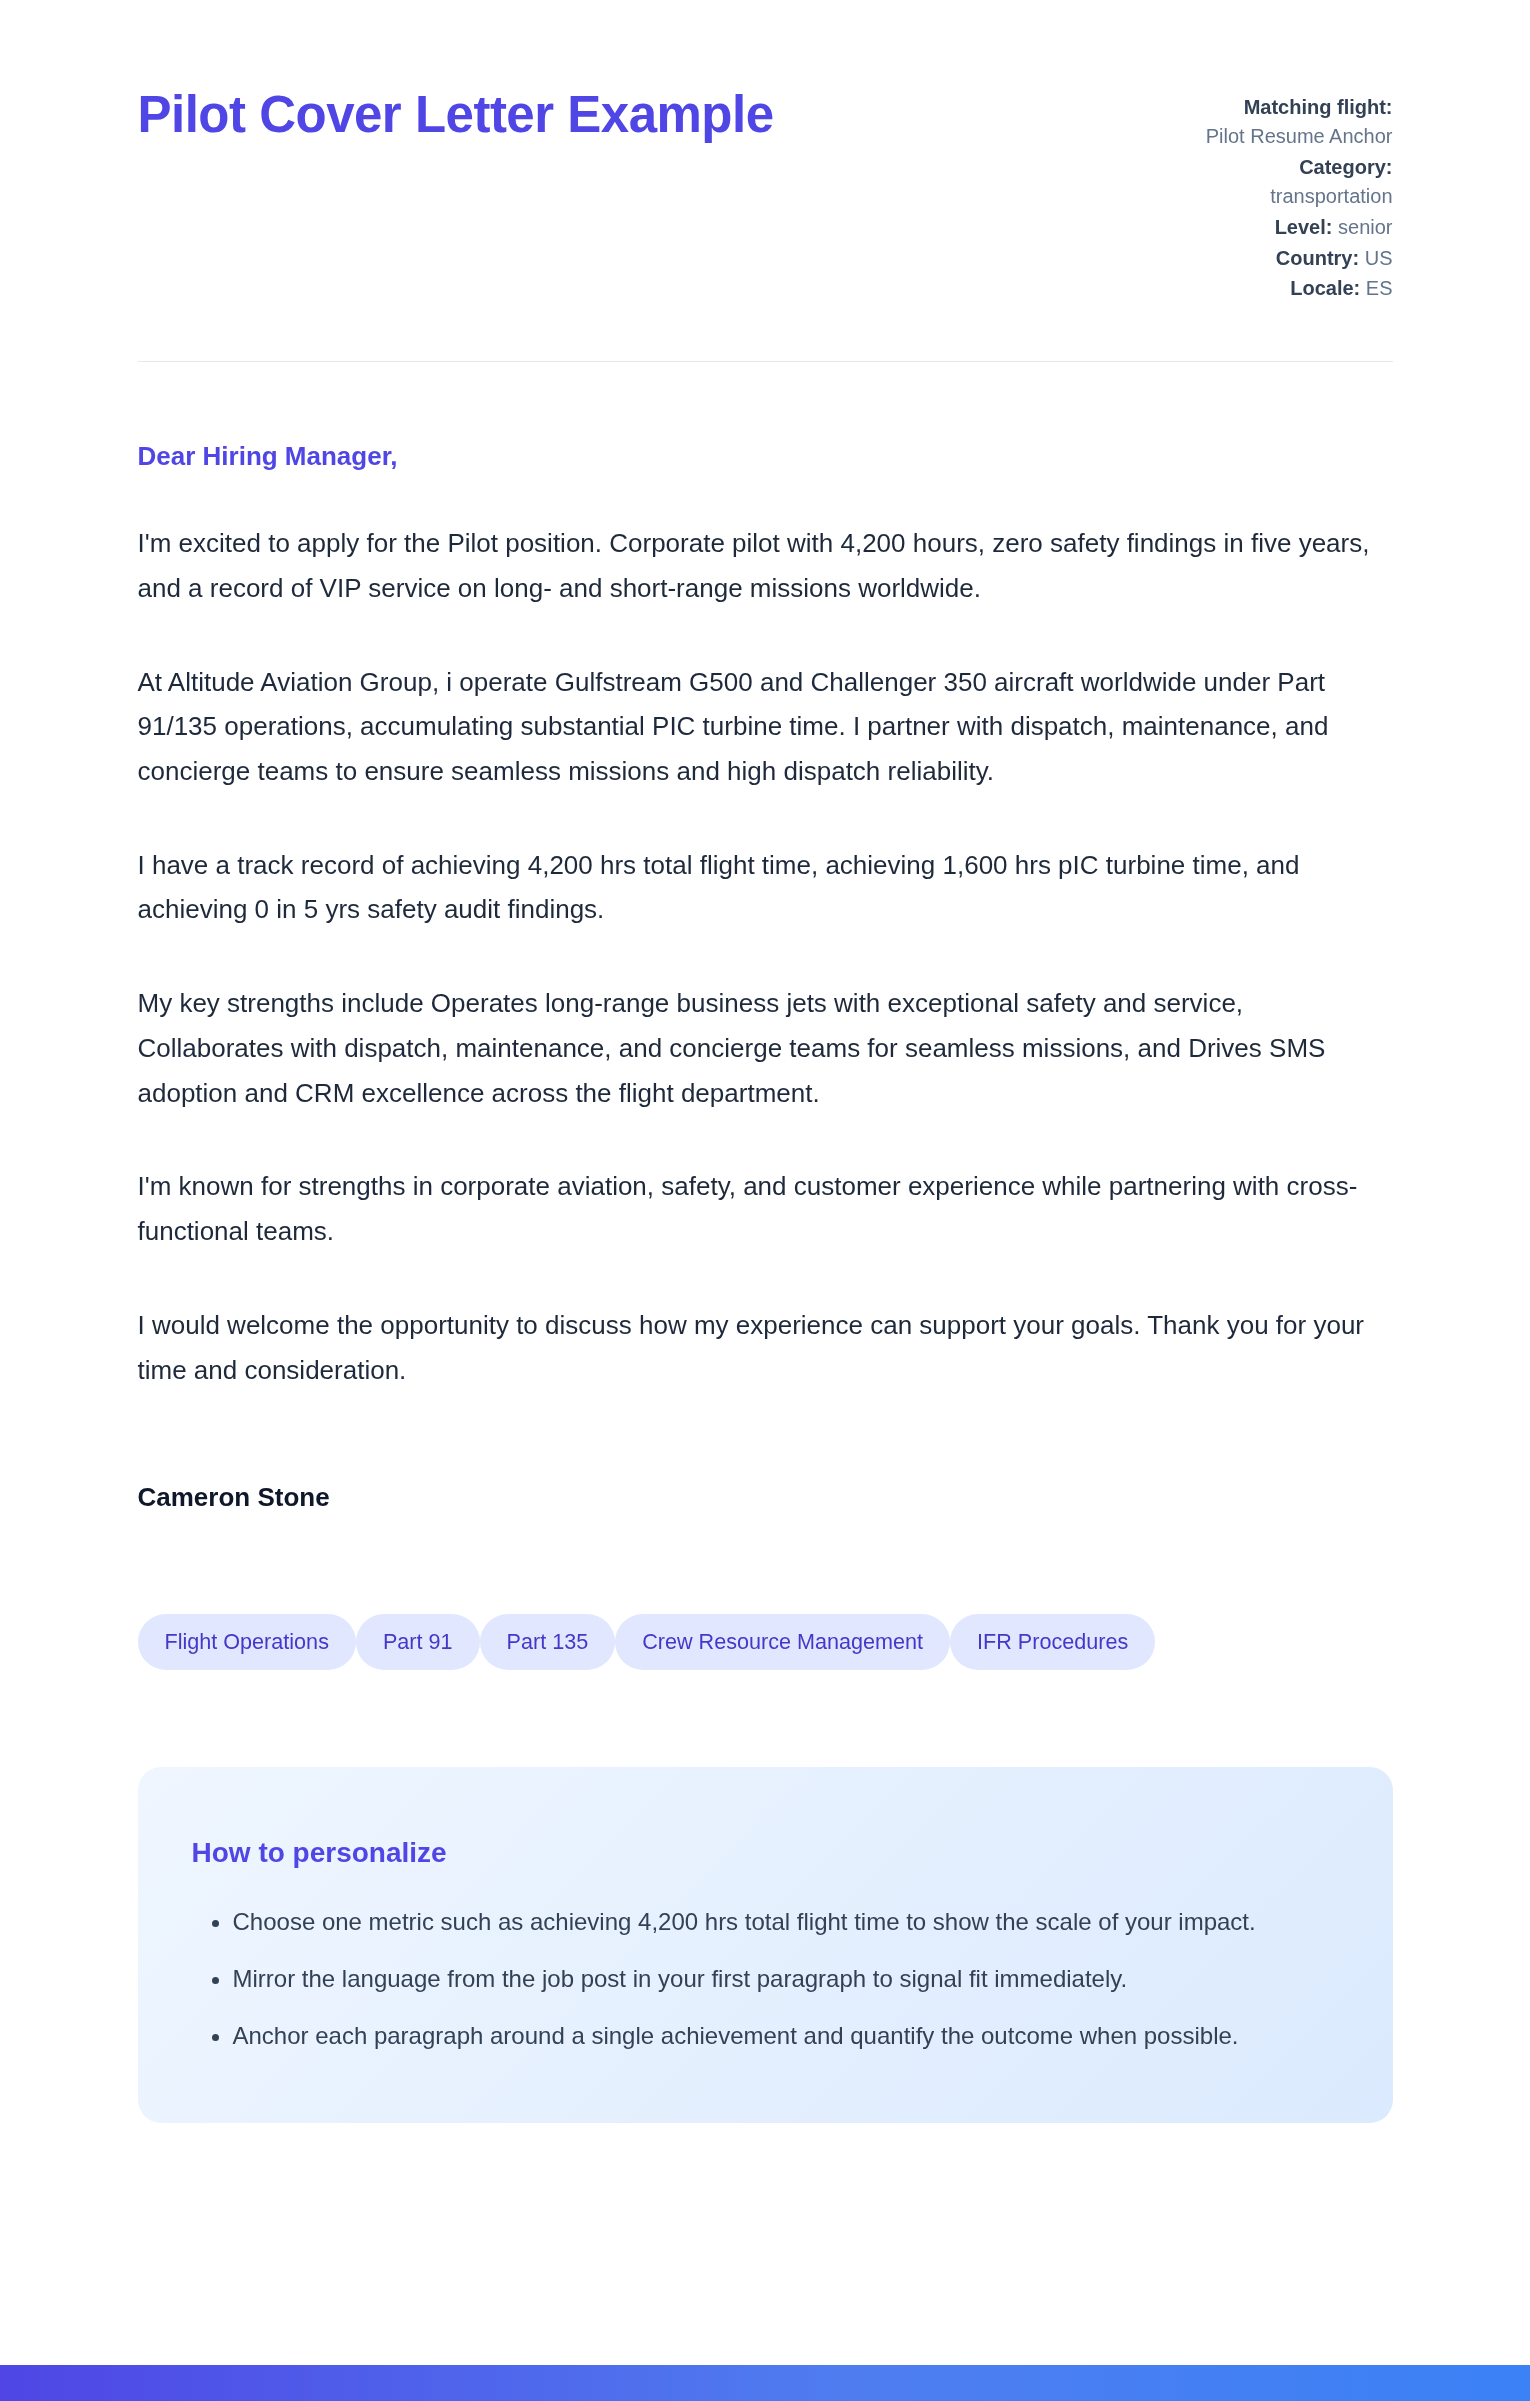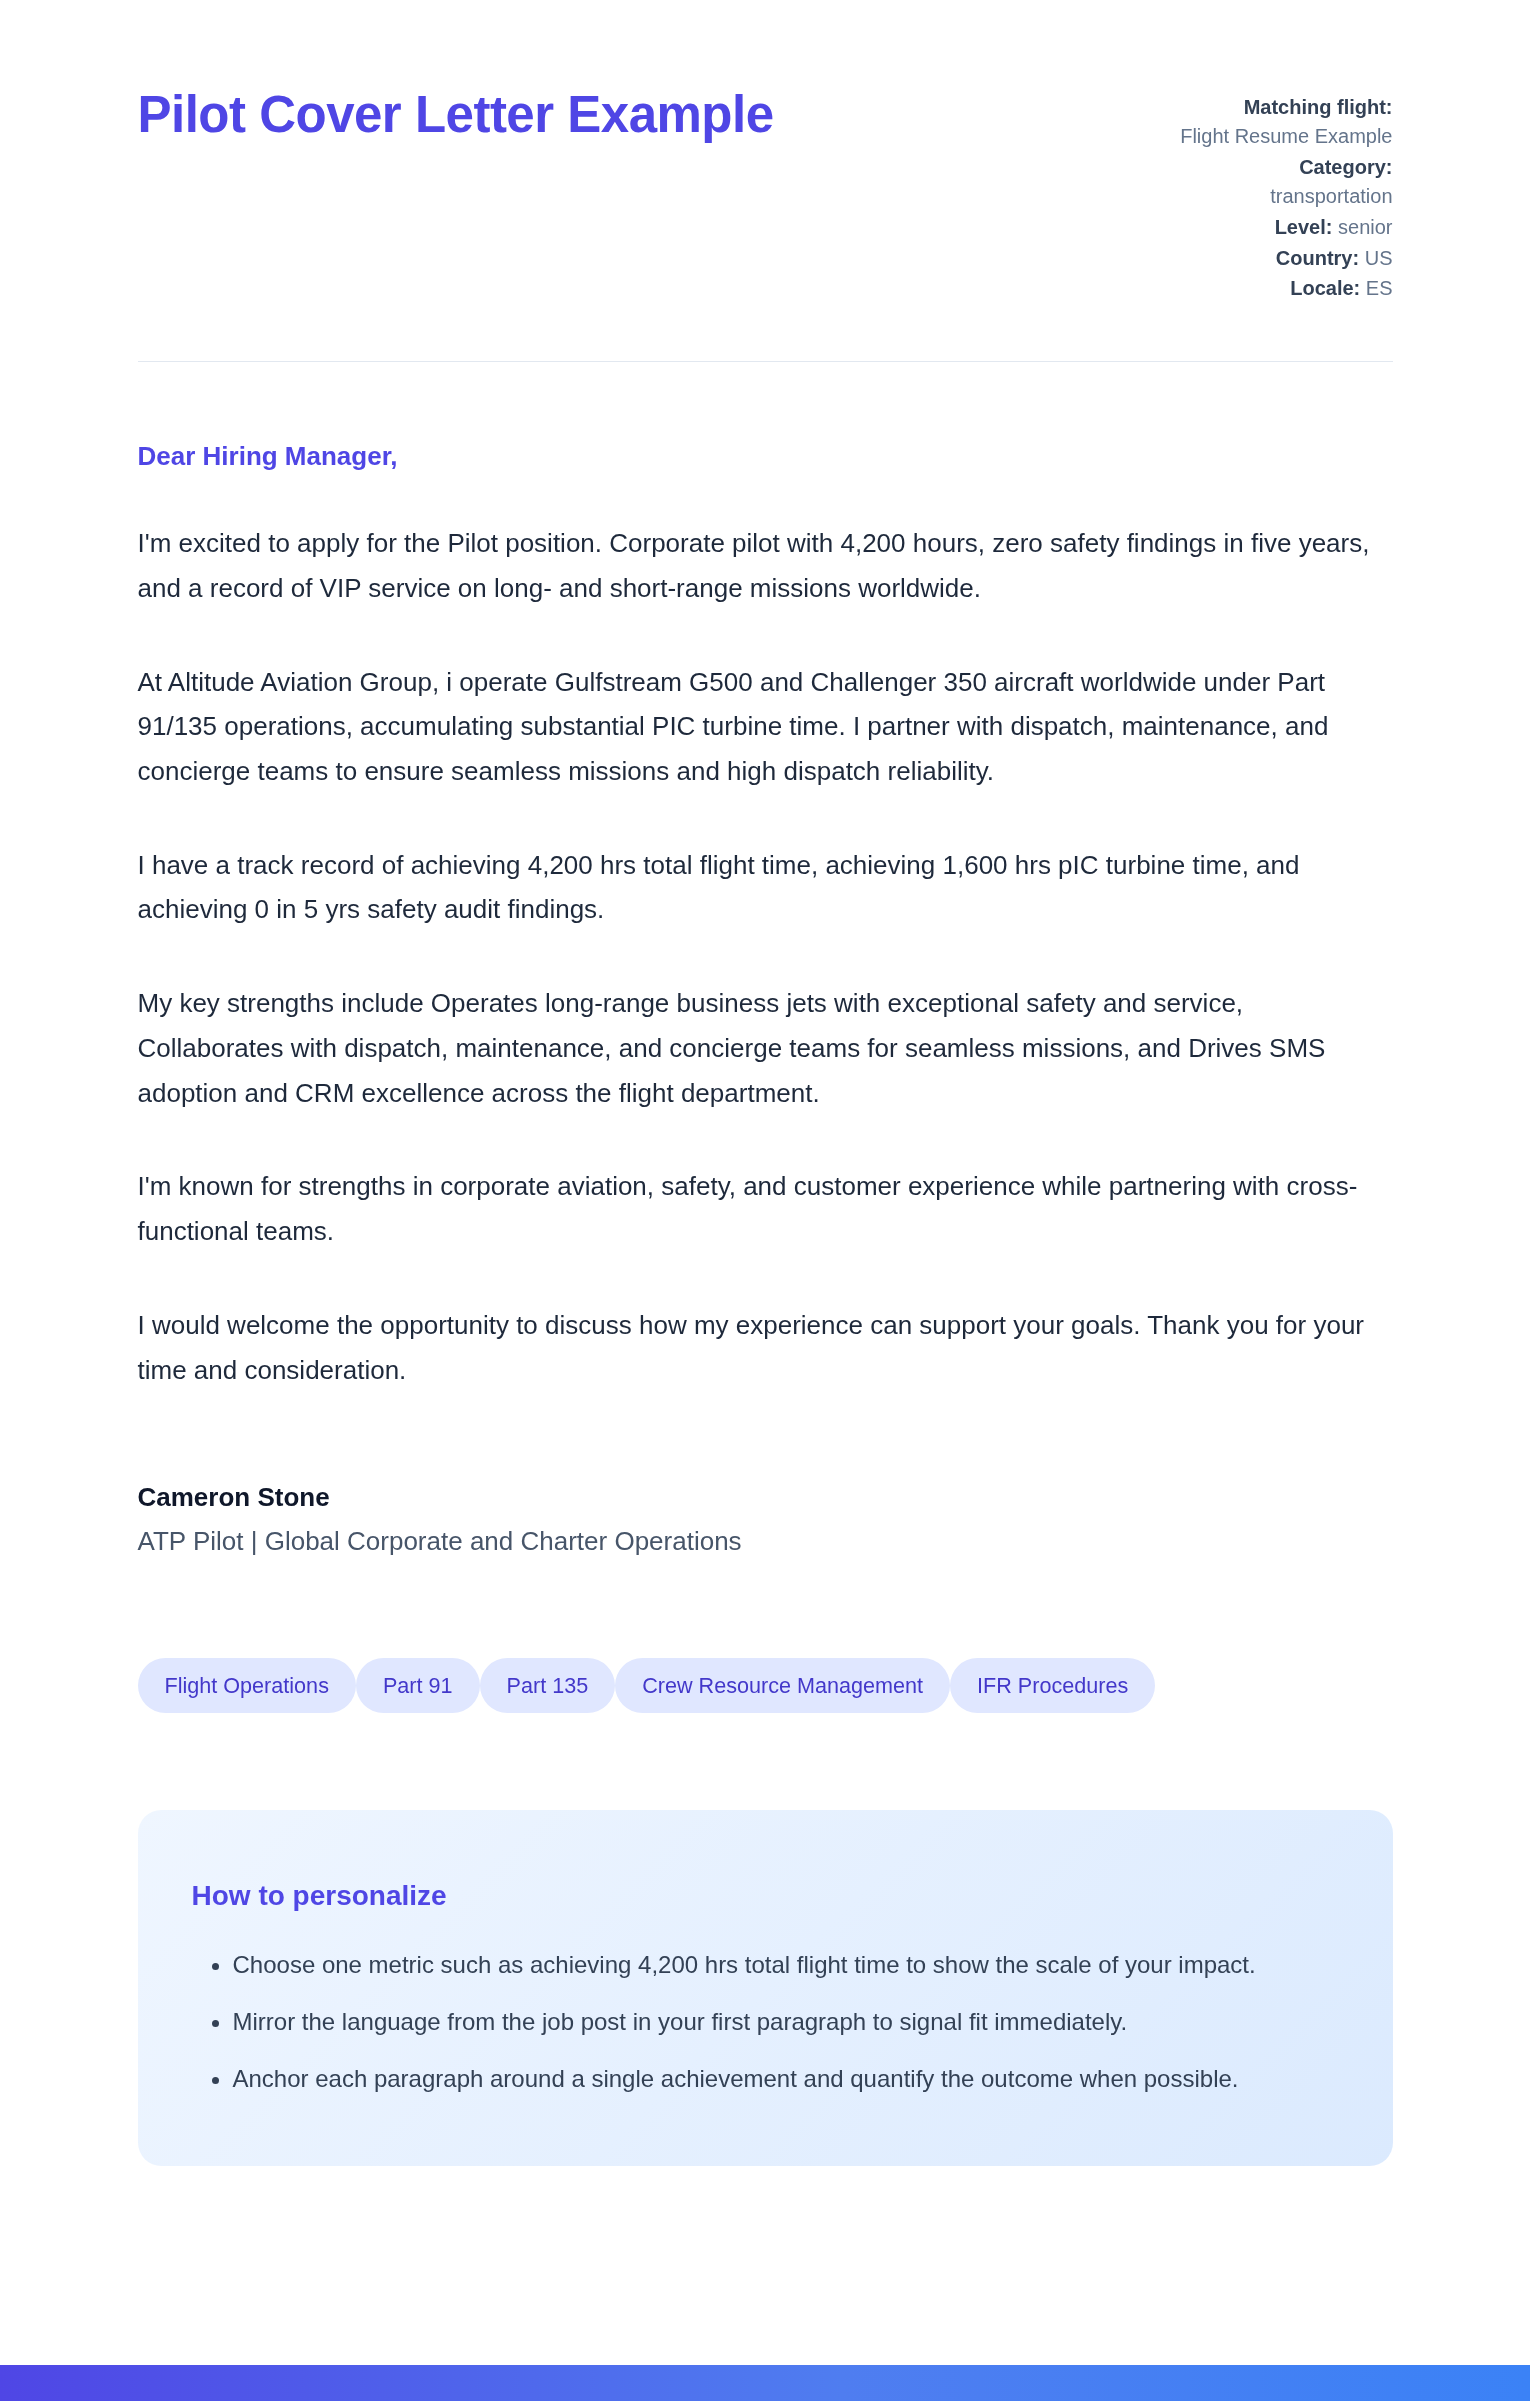--- a/index.html
+++ b/index.html
@@ -131,21 +131,21 @@
 <div class="page">
   <div class="container">
 
     <header class="header">
       <div class="header-left">
         <h1 class="title">Pilot Cover Letter Example</h1>
       </div>
       <aside class="meta">
         <div class="meta-item stacked">
           <span class="meta-label">Matching flight:</span>
-          <span class="meta-value">Flight Resume Example</span>
+          <span class="meta-value">Pilot Resume Anchor</span>
         </div>
         <div class="meta-item stacked">
           <span class="meta-label">Category:</span>
           <span class="meta-value">transportation</span>
         </div>
         <div class="meta-item">
           <span class="meta-label">Level:</span>
           <span class="meta-value">senior</span>
         </div>
         <div class="meta-item">
@@ -163,21 +163,20 @@
 
     <section class="letter">
       <p class="salutation">Dear Hiring Manager,</p>
       <p class="para">I'm excited to apply for the Pilot position. Corporate pilot with 4,200 hours, zero safety findings in five years, and a record of VIP service on long- and short-range missions worldwide.</p>
       <p class="para">At Altitude Aviation Group, i operate Gulfstream G500 and Challenger 350 aircraft worldwide under Part 91/135 operations, accumulating substantial PIC turbine time. I partner with dispatch, maintenance, and concierge teams to ensure seamless missions and high dispatch reliability.</p>
       <p class="para">I have a track record of achieving 4,200 hrs total flight time, achieving 1,600 hrs pIC turbine time, and achieving 0 in 5 yrs safety audit findings.</p>
       <p class="para">My key strengths include Operates long-range business jets with exceptional safety and service, Collaborates with dispatch, maintenance, and concierge teams for seamless missions, and Drives SMS adoption and CRM excellence across the flight department.</p>
       <p class="para">I'm known for strengths in corporate aviation, safety, and customer experience while partnering with cross-functional teams.</p>
       <p class="para">I would welcome the opportunity to discuss how my experience can support your goals. Thank you for your time and consideration.</p>
       <p class="sig-name">Cameron Stone</p>
-      <p class="sig-title">ATP Pilot | Global Corporate and Charter Operations</p>
     </section>
 
     <div class="tags">
       <span class="tag">Flight Operations</span>
       <span class="tag">Part 91</span>
       <span class="tag">Part 135</span>
       <span class="tag">Crew Resource Management</span>
       <span class="tag">IFR Procedures</span>
     </div>
 

